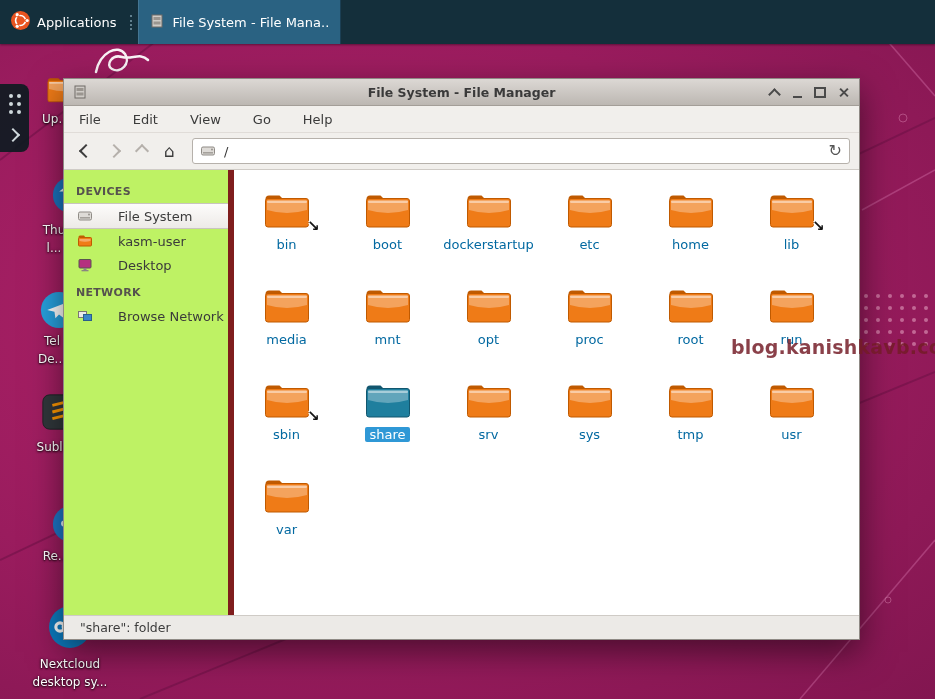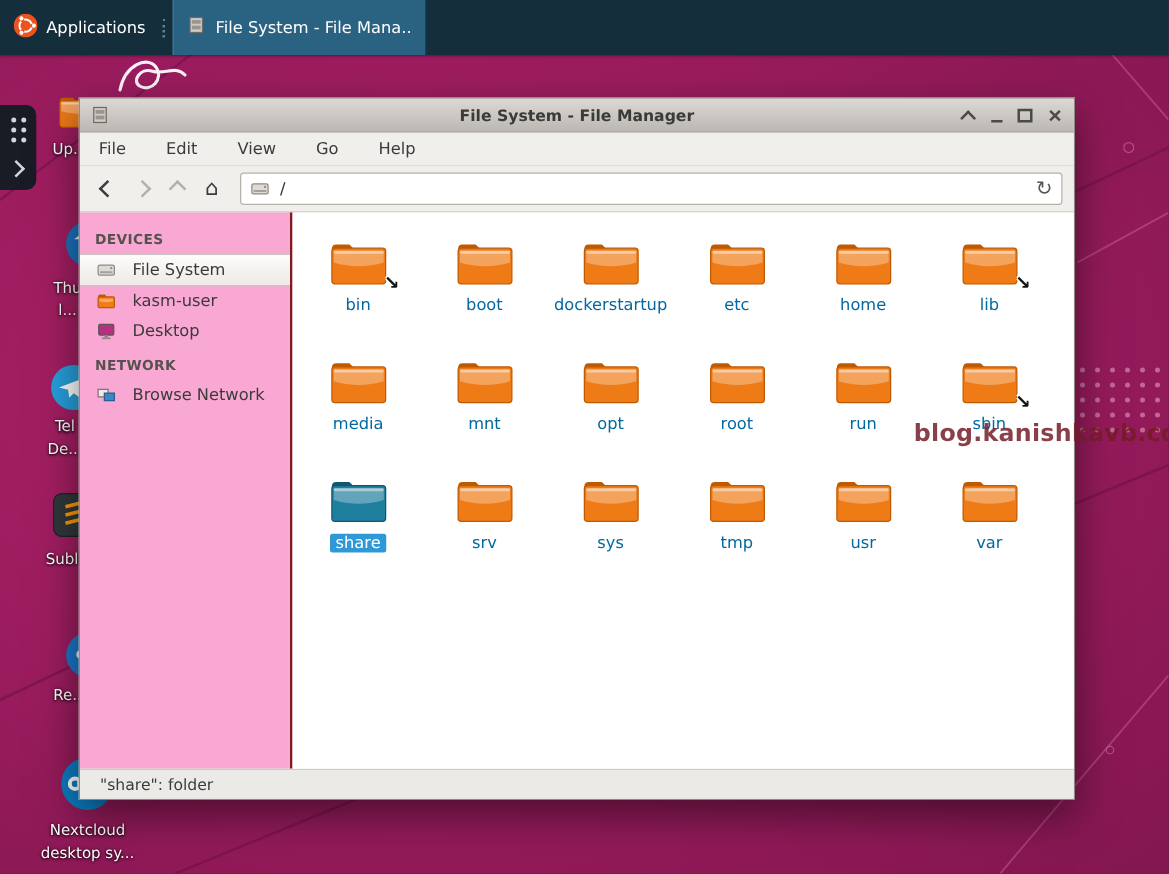--- a/index.html
+++ b/index.html
@@ -69,24 +69,24 @@
   .c-left,.c-right,.c-up{width:8px;height:8px;border-left:2.5px solid currentColor;
     border-bottom:2.5px solid currentColor;}
   .c-left{transform:rotate(45deg);} .c-right{transform:rotate(225deg);} .c-up{transform:rotate(135deg);}
   .glyph{font-size:17px;line-height:1;}
   .pathbar{flex:1;height:24px;margin-left:7px;background:#fff;border:1px solid #b6b1ab;
     border-radius:3px;display:flex;align-items:center;padding:0 7px;gap:7px;}
   .path-text{font-size:13px;color:#333;flex:1;}
   .refresh{color:#555;font-size:16px;line-height:1;}
 
   .fm-body{flex:1;display:flex;min-height:0;}
-  .sidebar{width:170px;min-width:170px;background:#f9a8d4;border-right:2px solid #7f1d1d;
+  .sidebar{width:170px;min-width:170px;background:#bef264;border-right:6px solid #7f1d1d;
     padding-top:6px;overflow:hidden;box-sizing:border-box;}
   .side-header{font-size:11px;font-weight:bold;color:#56524e;padding:9px 12px 5px;letter-spacing:.3px;}
-  .side-row{display:flex;align-items:center;gap:12px;height:24px;padding-left:13px;font-size:13px;color:#3b3b3b;}
+  .side-row{display:flex;align-items:center;gap:24px;height:24px;padding-left:13px;font-size:13px;color:#3b3b3b;}
   .side-row.selected{background:linear-gradient(#fdfcfb,#edeae7);
     border-top:1px solid #c9c4bf;border-bottom:1px solid #c9c4bf;}
   .side-icon{width:17px;height:16px;display:flex;align-items:center;}
 
   .fileview{flex:1;background:#fff;position:relative;overflow:hidden;}
   #file-grid{display:grid;grid-template-columns:repeat(6,101px);grid-auto-rows:95px;padding:10px 0 0 2px;}
   .cell{display:flex;flex-direction:column;align-items:center;padding-top:10px;}
   .iconwrap{position:relative;width:48px;height:40px;}
   .symlink{position:absolute;right:-9px;bottom:-5px;font-size:15px;font-weight:bold;color:#141414;
     text-shadow:-1px -1px 0 #fff,1px -1px 0 #fff,-1px 1px 0 #fff,1px 1px 0 #fff;}
@@ -407,20 +407,29 @@
   </svg></div>
               <div class="fname">opt</div>
             </div>
             <div class="cell">
               <div class="iconwrap"><svg width="48" height="40" viewBox="0 0 48 40">
     <path d="M2.5 9 Q2.5 5.5 6 5.5 L16.5 5.5 L21 10 L2.5 10 Z" fill="#c05a00"></path>
     <rect x="2.5" y="8.5" width="43" height="28.5" rx="2.5" fill="#ef7b17" stroke="#c05a00"></rect>
     <path d="M4 10.5 L44 10.5 L44 20 Q24 26 4 20 Z" fill="#fff" opacity="0.3"></path>
     <rect x="4" y="10.5" width="40" height="2.4" rx="1.2" fill="#fff" opacity="0.45"></rect>
   </svg></div>
+              <div class="fname">proc</div>
+            </div>
+            <div class="cell">
+              <div class="iconwrap"><svg width="48" height="40" viewBox="0 0 48 40">
+    <path d="M2.5 9 Q2.5 5.5 6 5.5 L16.5 5.5 L21 10 L2.5 10 Z" fill="#c05a00"></path>
+    <rect x="2.5" y="8.5" width="43" height="28.5" rx="2.5" fill="#ef7b17" stroke="#c05a00"></rect>
+    <path d="M4 10.5 L44 10.5 L44 20 Q24 26 4 20 Z" fill="#fff" opacity="0.3"></path>
+    <rect x="4" y="10.5" width="40" height="2.4" rx="1.2" fill="#fff" opacity="0.45"></rect>
+  </svg></div>
               <div class="fname">root</div>
             </div>
             <div class="cell">
               <div class="iconwrap"><svg width="48" height="40" viewBox="0 0 48 40">
     <path d="M2.5 9 Q2.5 5.5 6 5.5 L16.5 5.5 L21 10 L2.5 10 Z" fill="#c05a00"></path>
     <rect x="2.5" y="8.5" width="43" height="28.5" rx="2.5" fill="#ef7b17" stroke="#c05a00"></rect>
     <path d="M4 10.5 L44 10.5 L44 20 Q24 26 4 20 Z" fill="#fff" opacity="0.3"></path>
     <rect x="4" y="10.5" width="40" height="2.4" rx="1.2" fill="#fff" opacity="0.45"></rect>
   </svg></div>
               <div class="fname">run</div>

